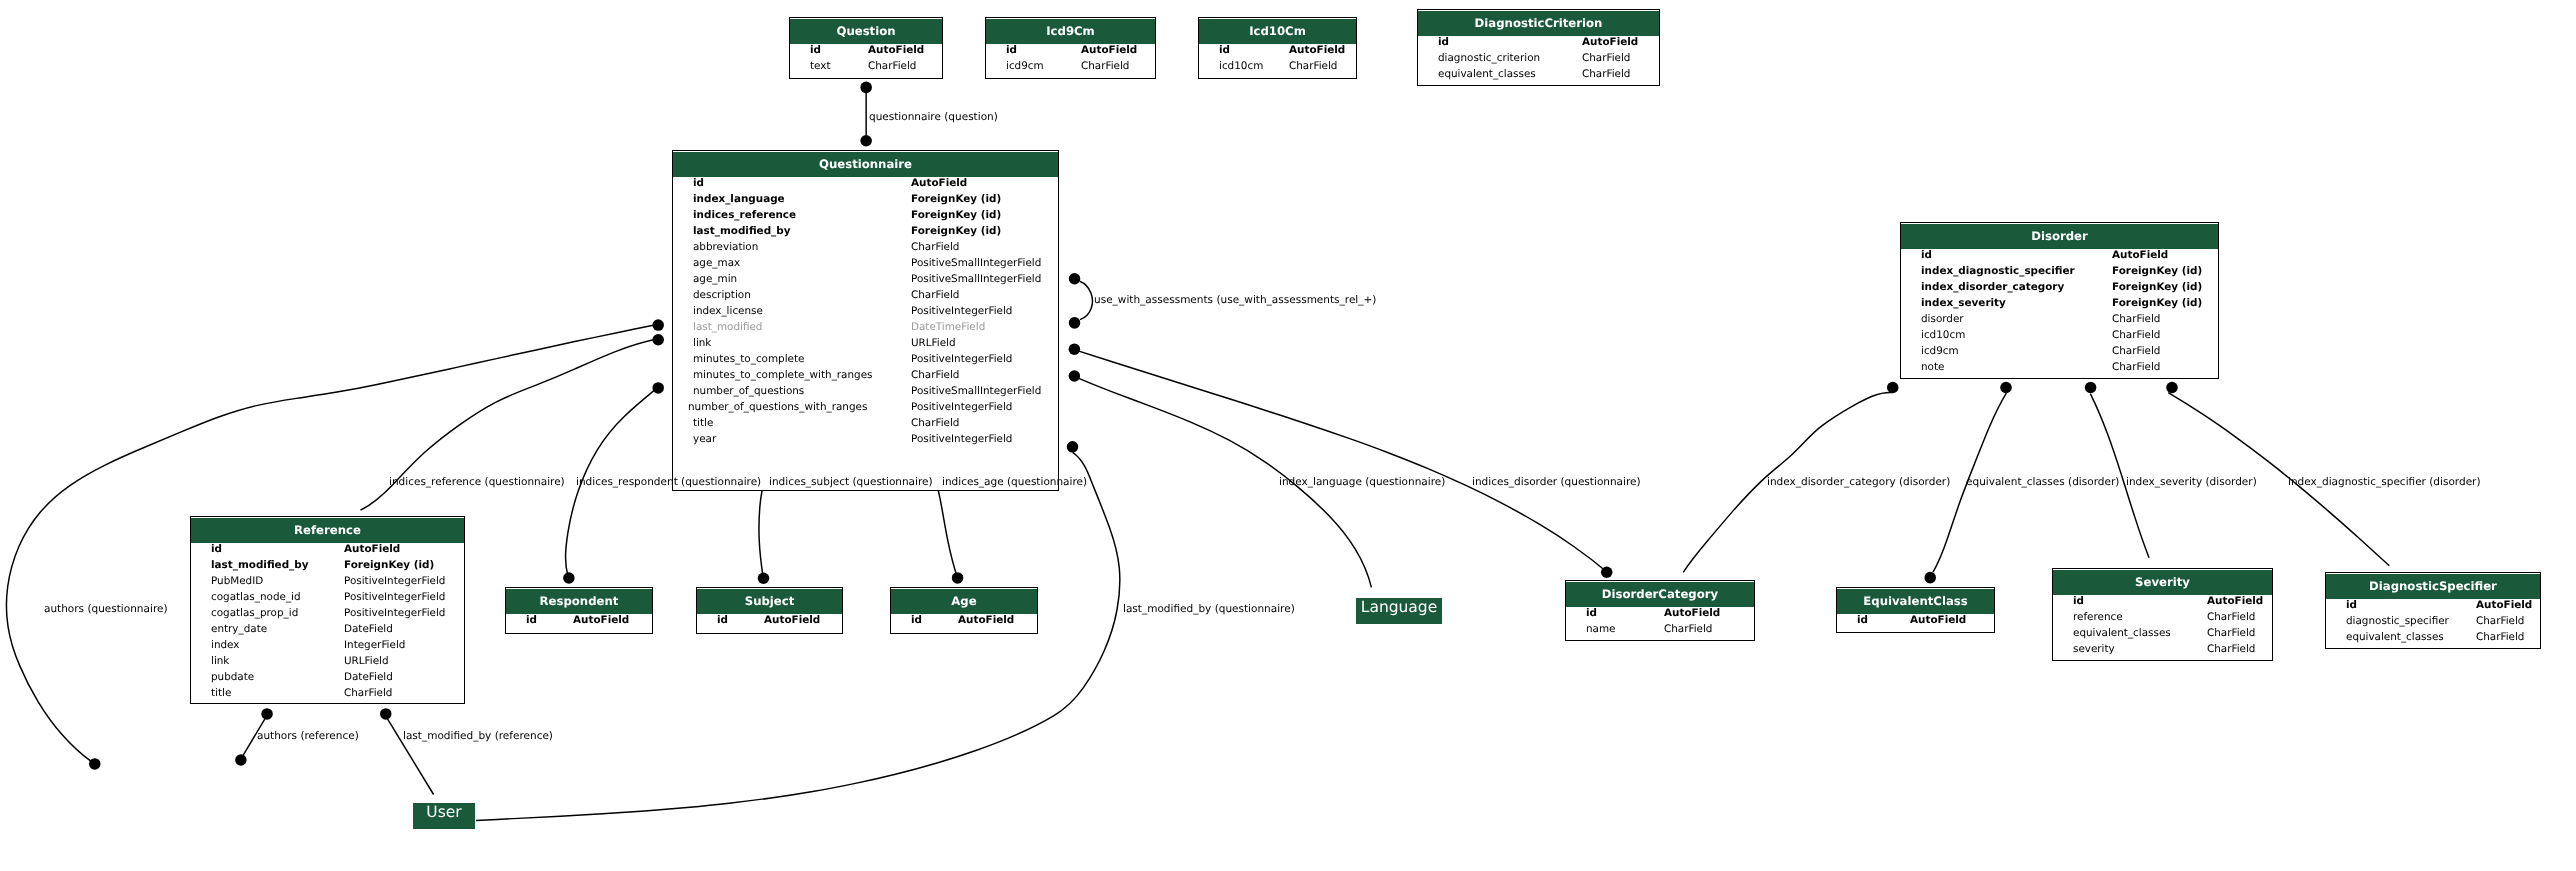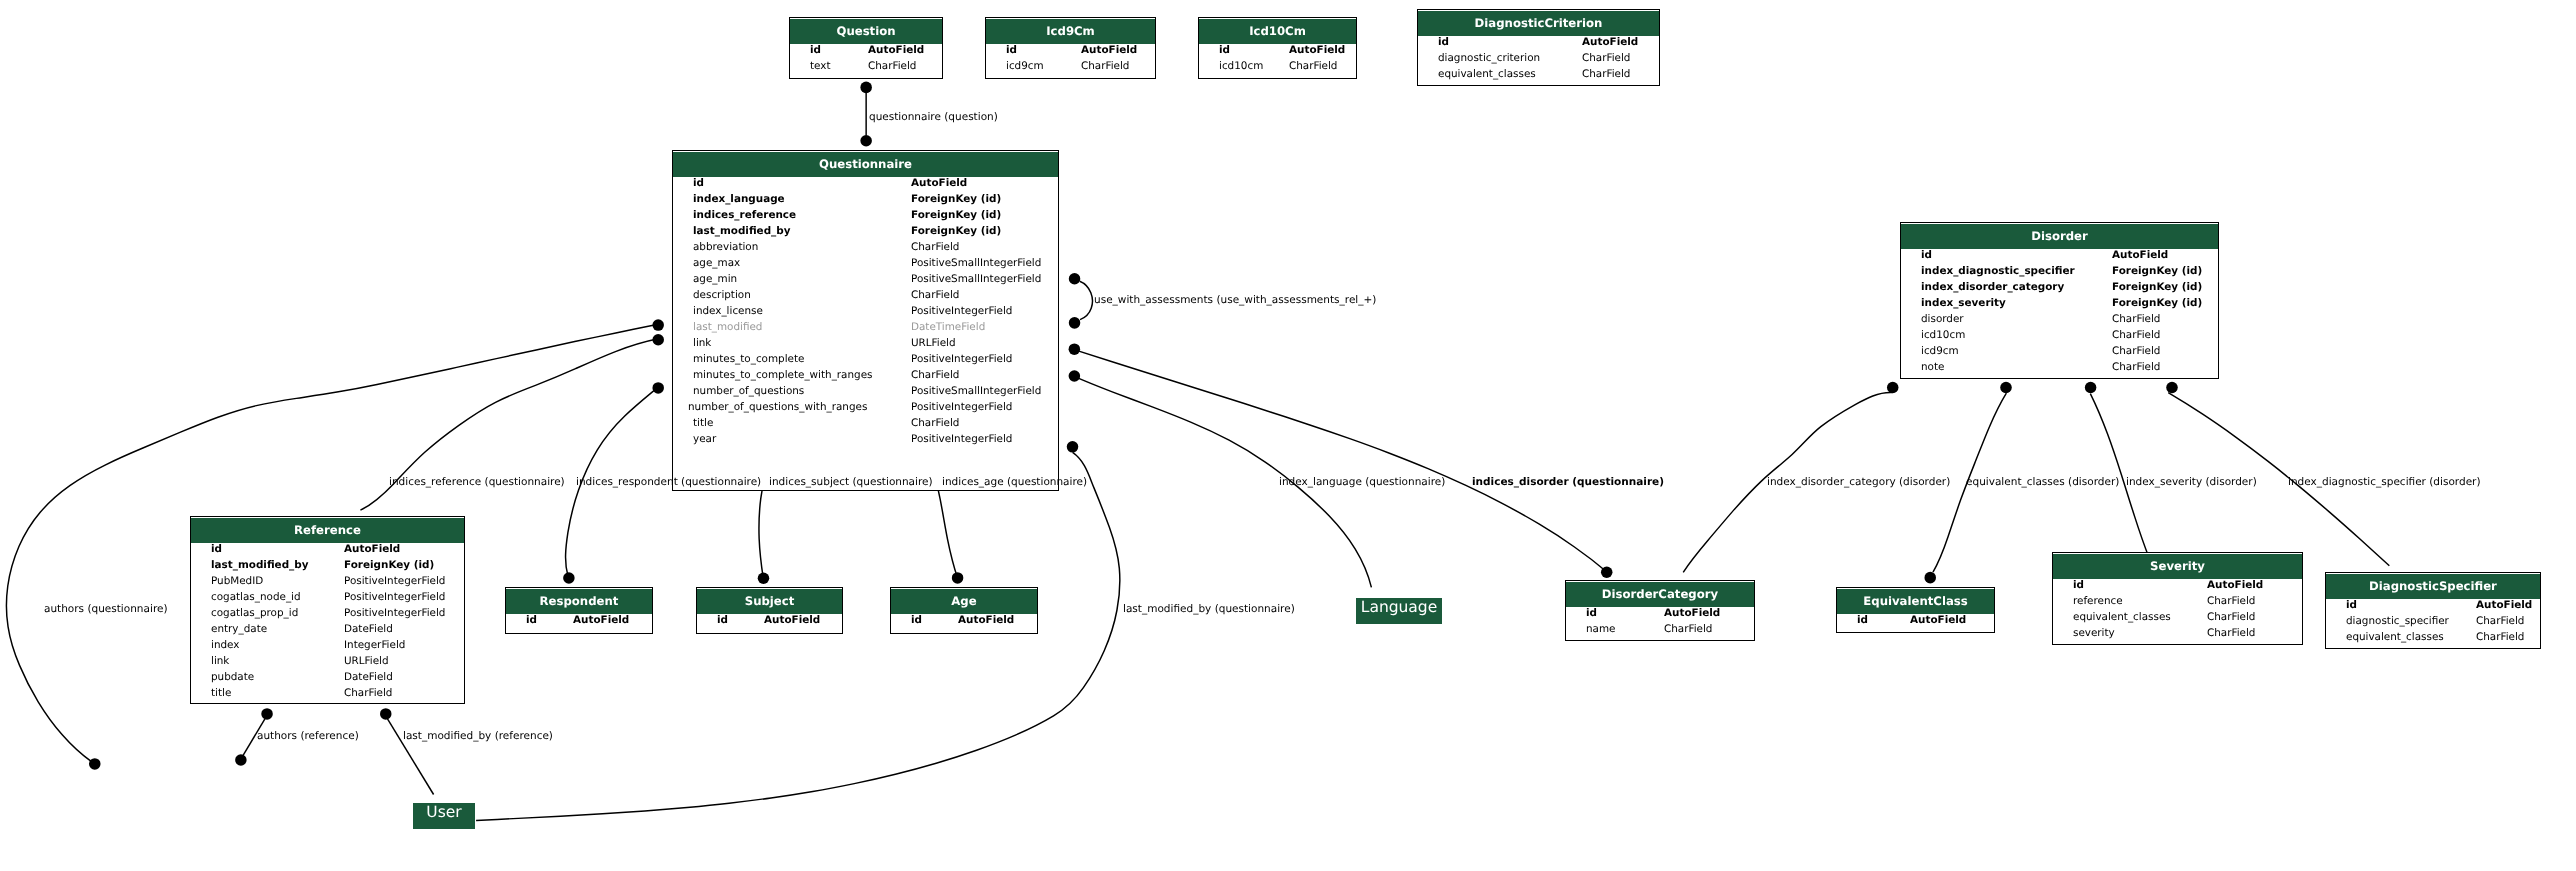--- a/index.html
+++ b/index.html
@@ -323,21 +323,21 @@
       </div>
       <div class="node" style="left: 1836px; top: 587px; width: 159px; height: 46px;">
         <div class="title">EquivalentClass</div>
         <div class="rows">
           <div class="row b">
             <span class="fname" style="left: 20px;">id</span>
             <span class="ftype" style="left: 73px;">AutoField</span>
           </div>
         </div>
       </div>
-      <div class="node" style="left: 2052px; top: 552px; width: 251px; height: 93px;">
+      <div class="node" style="left: 2052px; top: 568px; width: 221px; height: 93px;">
         <div class="title">Severity</div>
         <div class="rows">
           <div class="row b">
             <span class="fname" style="left: 20px;">id</span>
             <span class="ftype" style="left: 154px;">AutoField</span>
           </div>
           <div class="row ">
             <span class="fname" style="left: 20px;">reference</span>
             <span class="ftype" style="left: 154px;">CharField</span>
           </div>
@@ -373,21 +373,21 @@
     </div>
   <div id="labels">
       <div class="elabel" style="left: 869px; top: 111px;">questionnaire (question)</div>
       <div class="elabel" style="left: 44px; top: 603px;">authors (questionnaire)</div>
       <div class="elabel" style="left: 389px; top: 476px;">indices_reference (questionnaire)</div>
       <div class="elabel" style="left: 576px; top: 476px;">indices_respondent (questionnaire)</div>
       <div class="elabel" style="left: 769px; top: 476px;">indices_subject (questionnaire)</div>
       <div class="elabel" style="left: 942px; top: 476px;">indices_age (questionnaire)</div>
       <div class="elabel" style="left: 1094px; top: 294px;">use_with_assessments (use_with_assessments_rel_+)</div>
       <div class="elabel" style="left: 1279px; top: 476px;">index_language (questionnaire)</div>
-      <div class="elabel" style="left: 1472px; top: 476px; font-weight: bold;">indices_disorder (questionnaire)</div>
+      <div class="elabel" style="left: 1472px; top: 476px;">indices_disorder (questionnaire)</div>
       <div class="elabel" style="left: 1123px; top: 603px;">last_modified_by (questionnaire)</div>
       <div class="elabel" style="left: 1767px; top: 476px;">index_disorder_category (disorder)</div>
       <div class="elabel" style="left: 1966px; top: 476px;">equivalent_classes (disorder)</div>
       <div class="elabel" style="left: 2126px; top: 476px;">index_severity (disorder)</div>
       <div class="elabel" style="left: 2288px; top: 476px;">index_diagnostic_specifier (disorder)</div>
       <div class="elabel" style="left: 257px; top: 730px;">authors (reference)</div>
       <div class="elabel" style="left: 403px; top: 730px;">last_modified_by (reference)</div>
     </div>
 </div>
 

